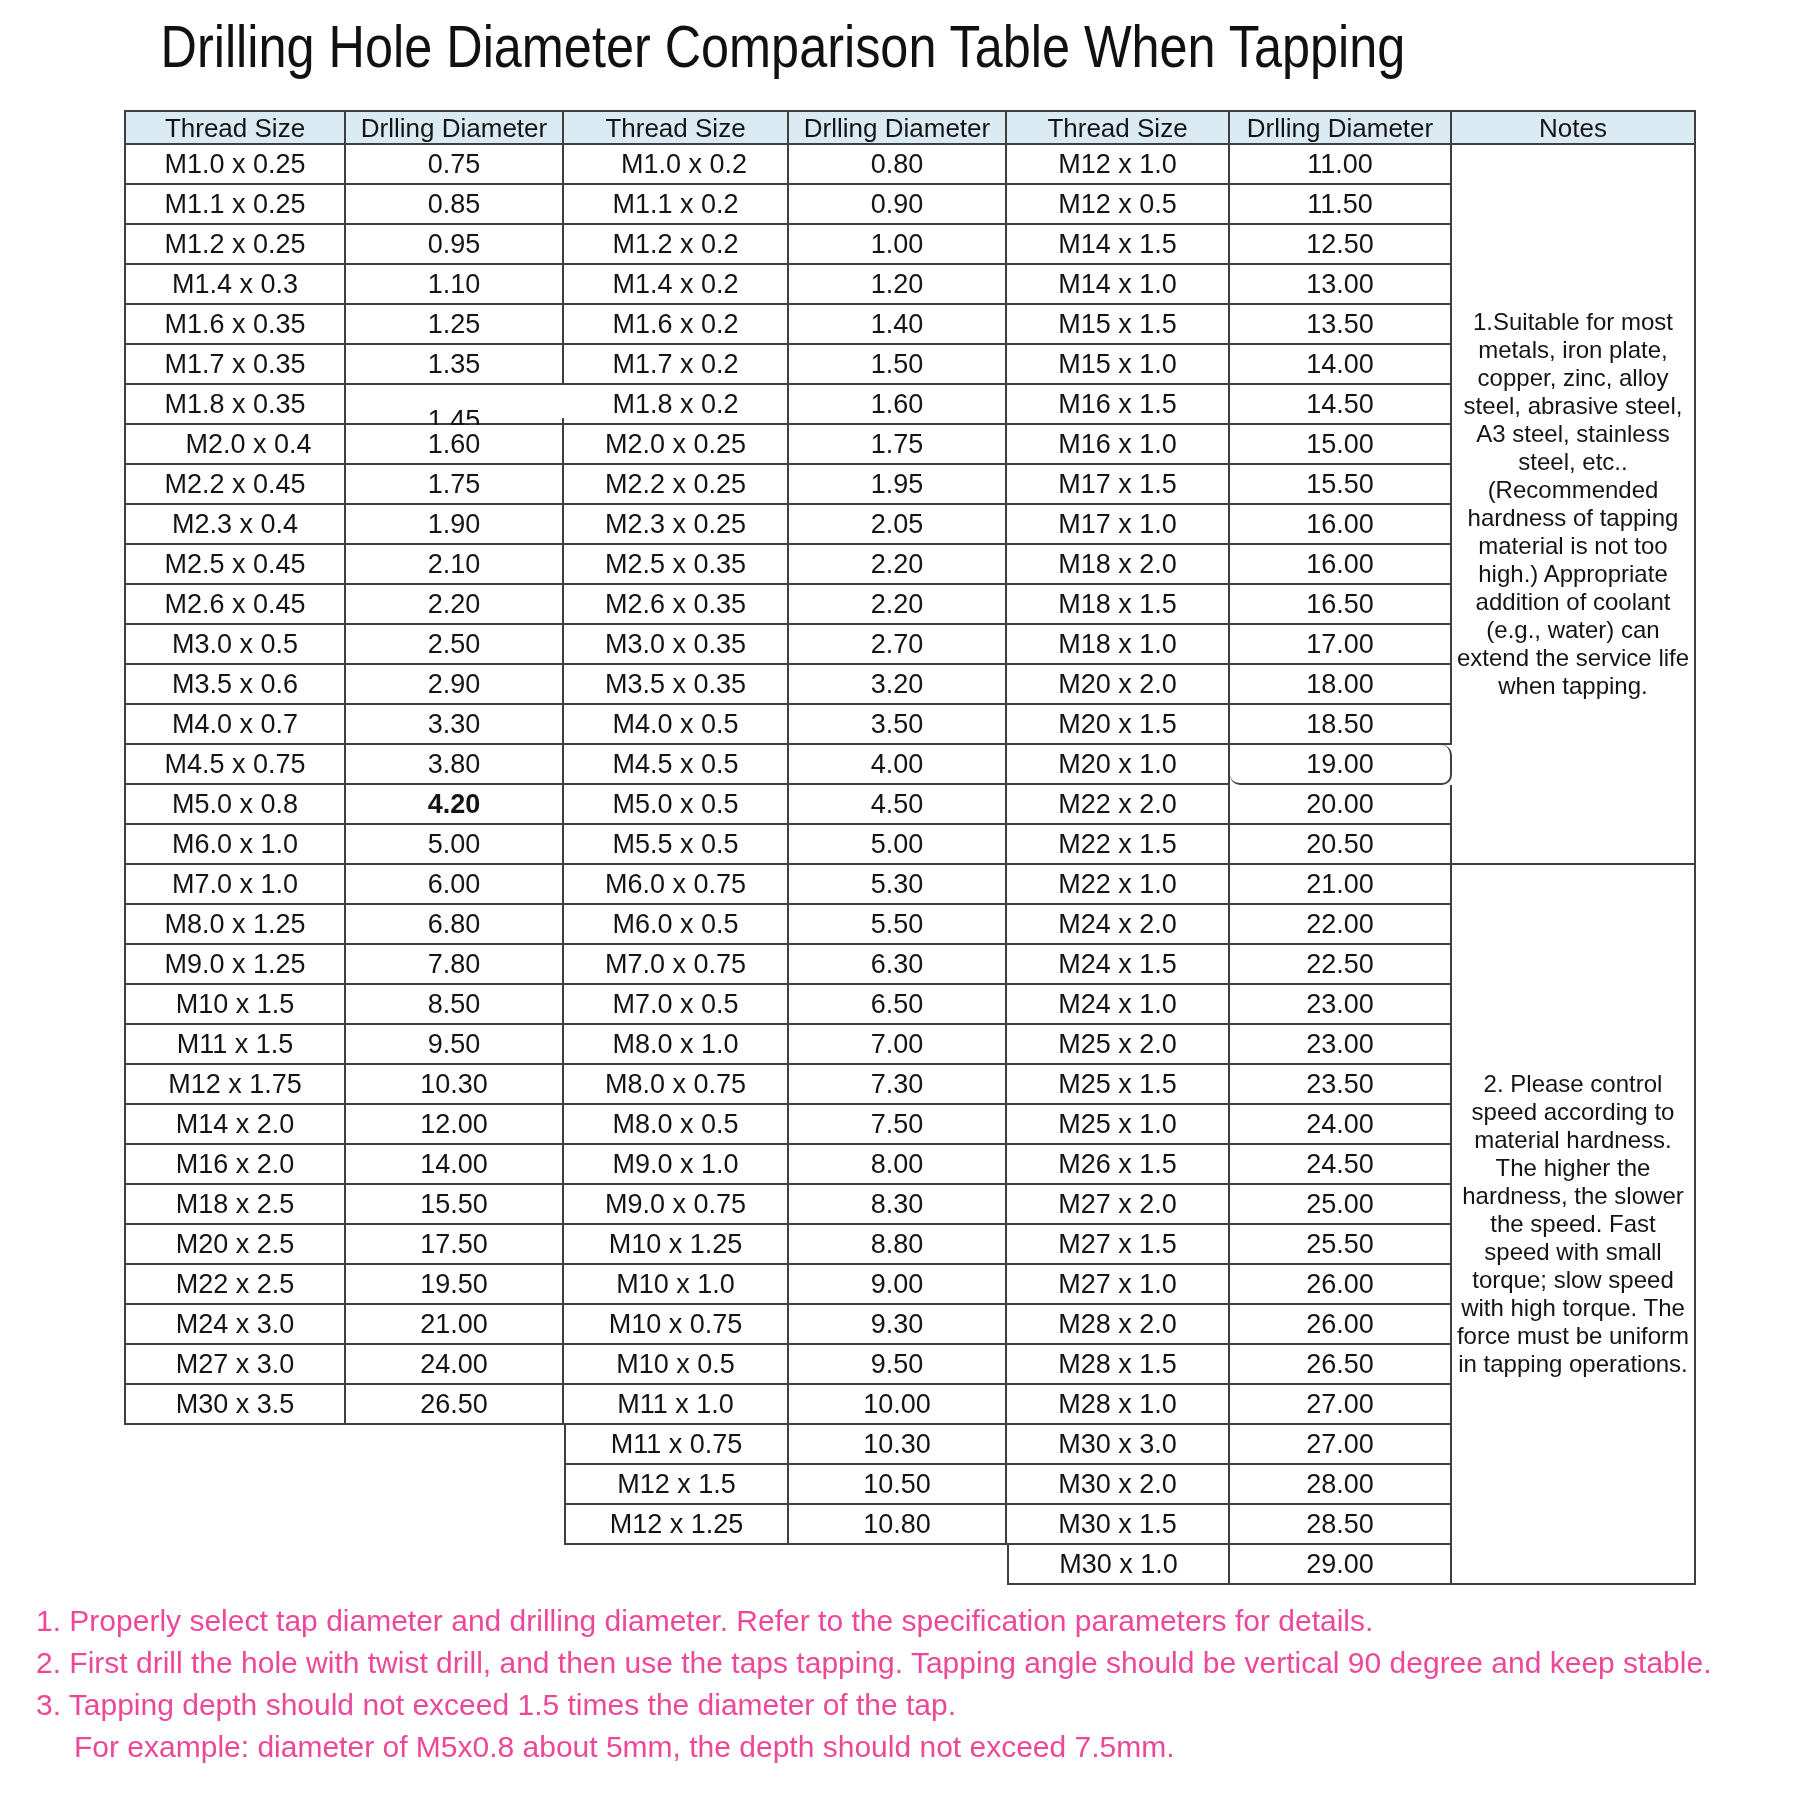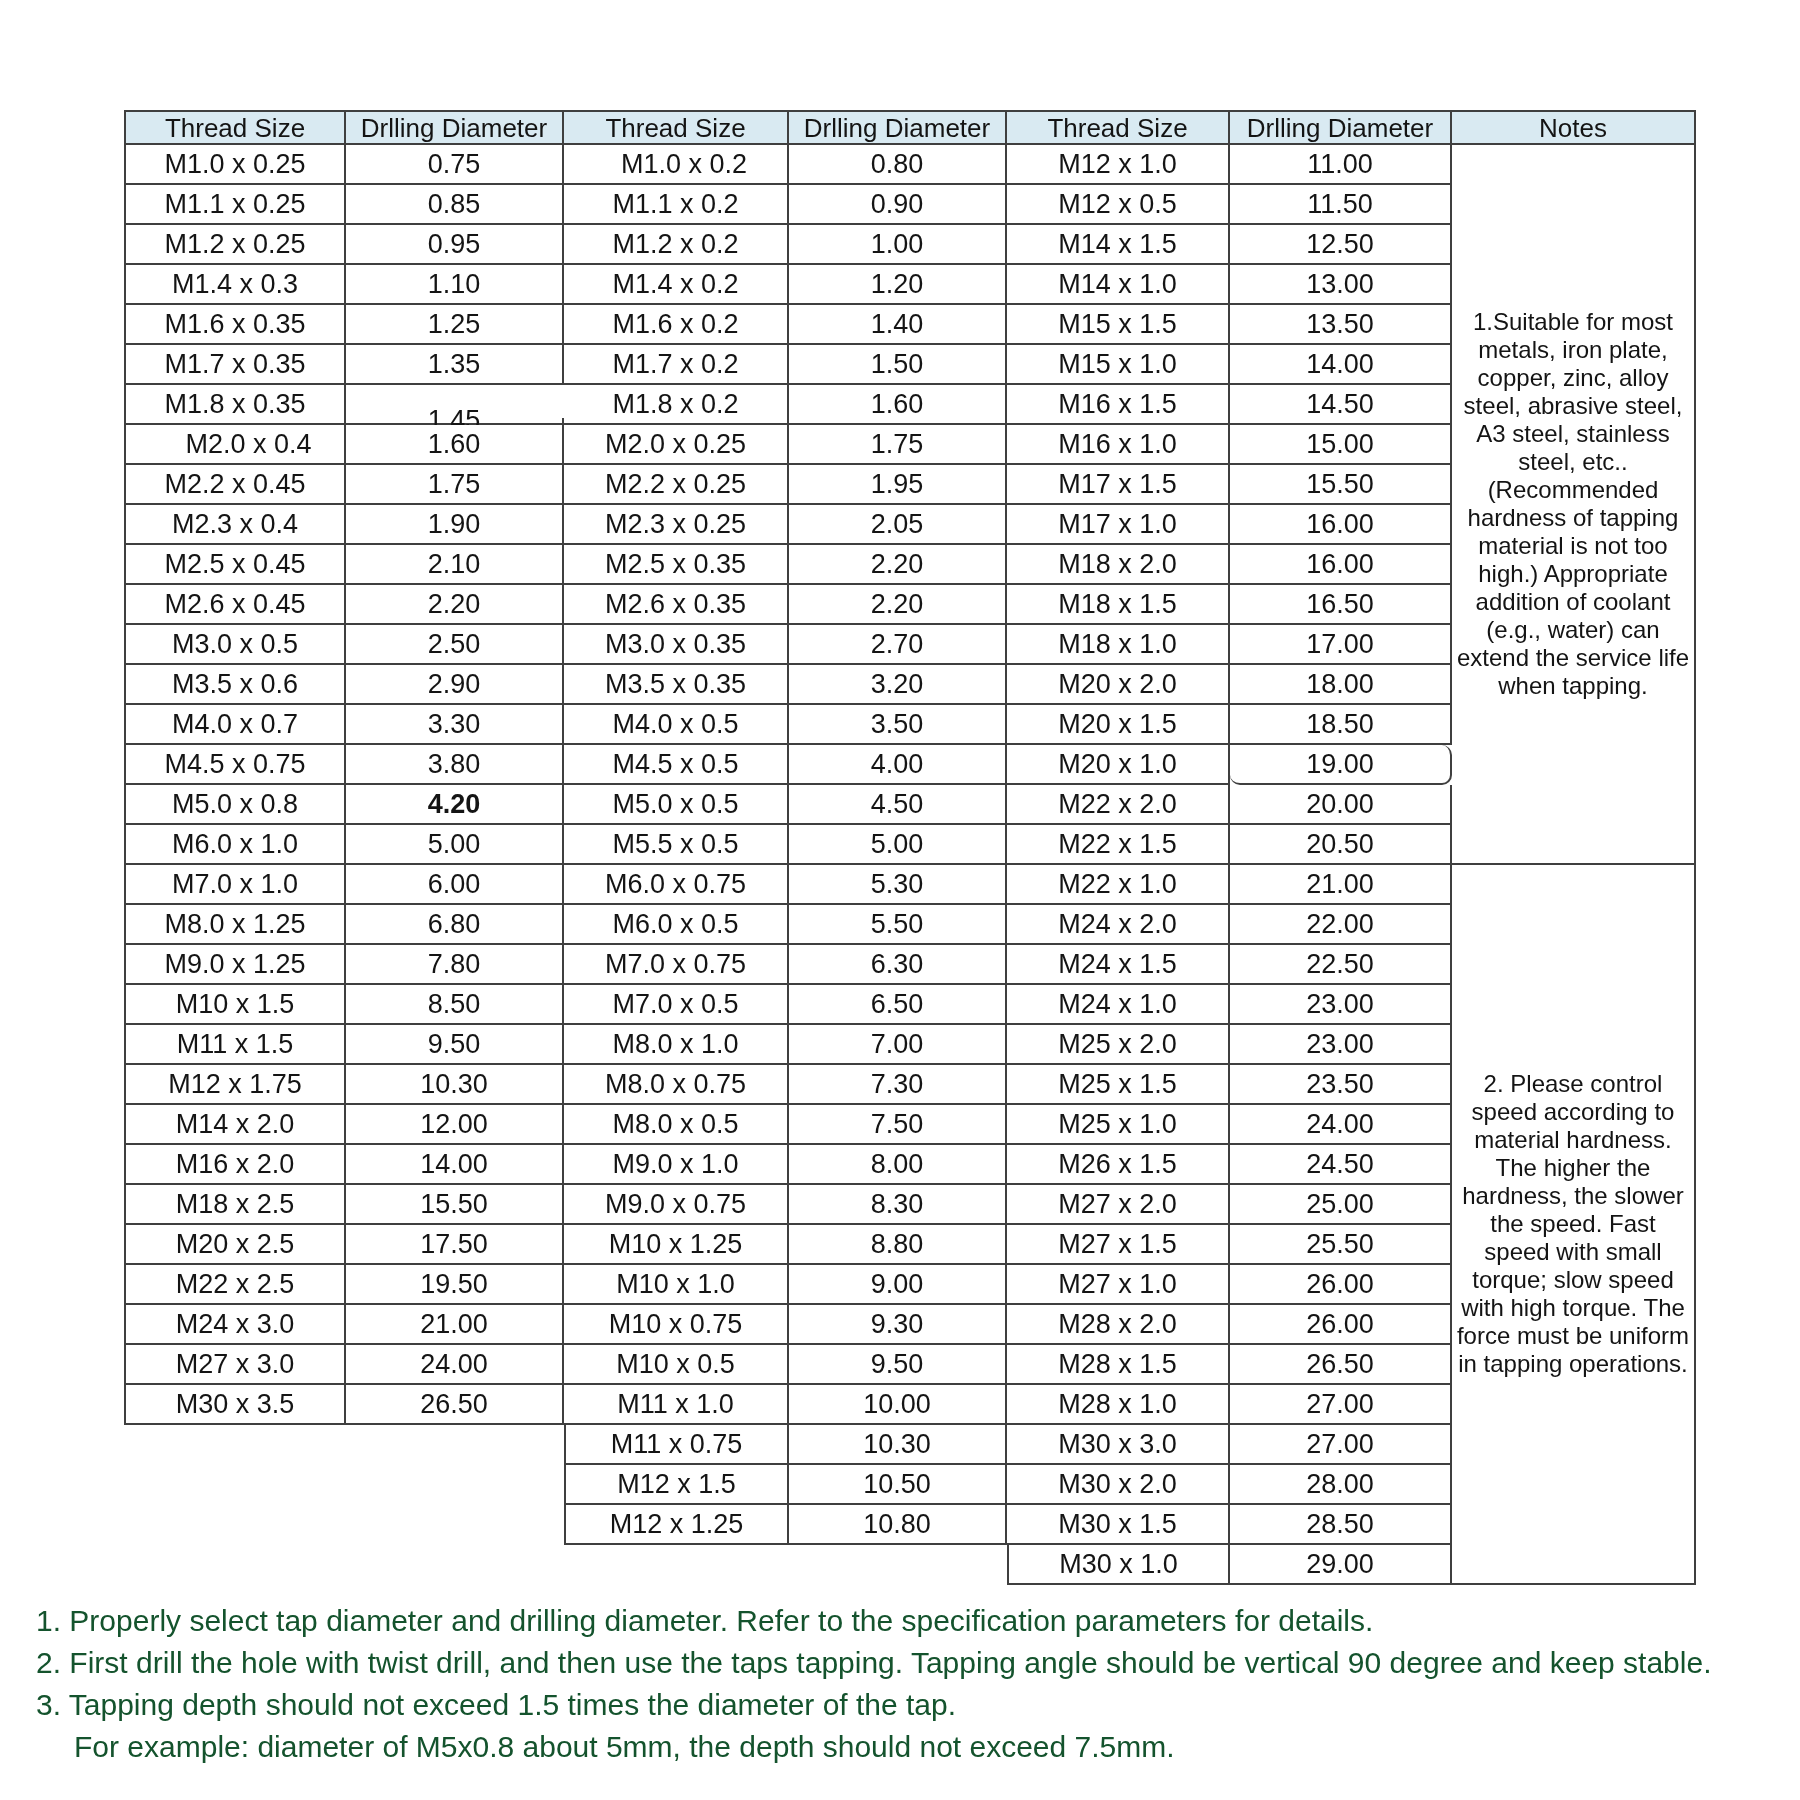--- a/index.html
+++ b/index.html
@@ -30,27 +30,30 @@
     font-size:27px;line-height:1;white-space:nowrap;
     background:#ffffff;
   }
   .c.h{background:var(--header-bg);border-top:2px solid var(--border);font-size:26px;}
   .c.bl{border-left:2px solid var(--border);}
   .c.notes{
     font-size:24px;line-height:28px;white-space:normal;text-align:center;
     padding:0 4px;
   }
   .footer{position:absolute;left:36px;top:1600px;}
-  .fn{font-size:30px;line-height:42px;white-space:nowrap;color:#14532d;}
+  .fn{font-size:30px;line-height:42px;white-space:nowrap;color:#ec4899;}
   .fn.indent{padding-left:38px;}
 </style>
 </head>
 <body>
 
 <div class="page">
+  <div class="title">
+    <span class="title-inner">Drilling Hole Diameter Comparison Table When Tapping</span>
+  </div>
 
   <div class="grid" id="grid">
       <div class="c h bl" style="grid-area: 1 / 1;">Thread Size</div>
       <div class="c h" style="grid-area: 1 / 2;">Drlling Diameter</div>
       <div class="c h" style="grid-area: 1 / 3;">Thread Size</div>
       <div class="c h" style="grid-area: 1 / 4;">Drlling Diameter</div>
       <div class="c h" style="grid-area: 1 / 5;">Thread Size</div>
       <div class="c h" style="grid-area: 1 / 6;">Drlling Diameter</div>
       <div class="c h" style="grid-area: 1 / 7;">Notes</div>
       <div class="c bl" style="grid-area: 2 / 1;">M1.0 x 0.25</div>

